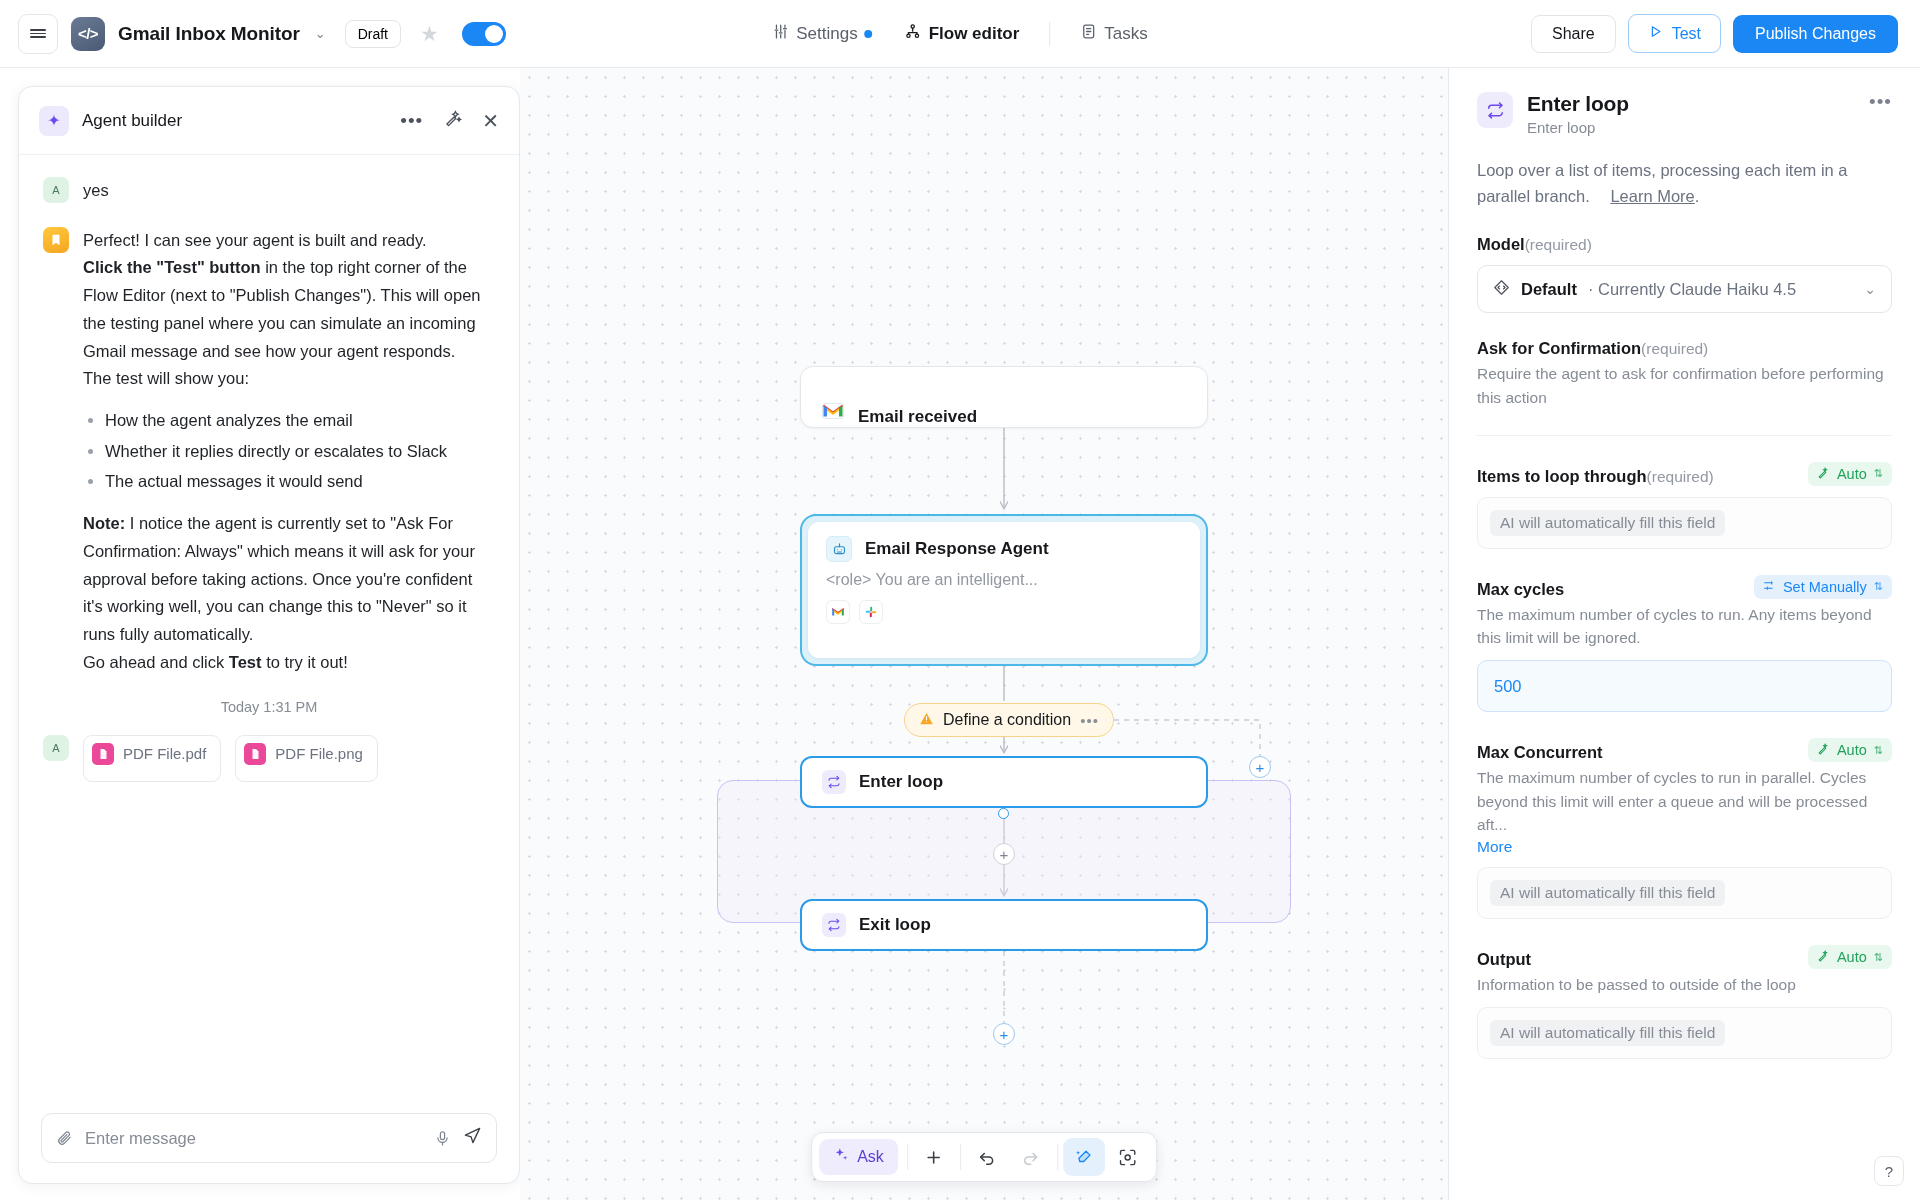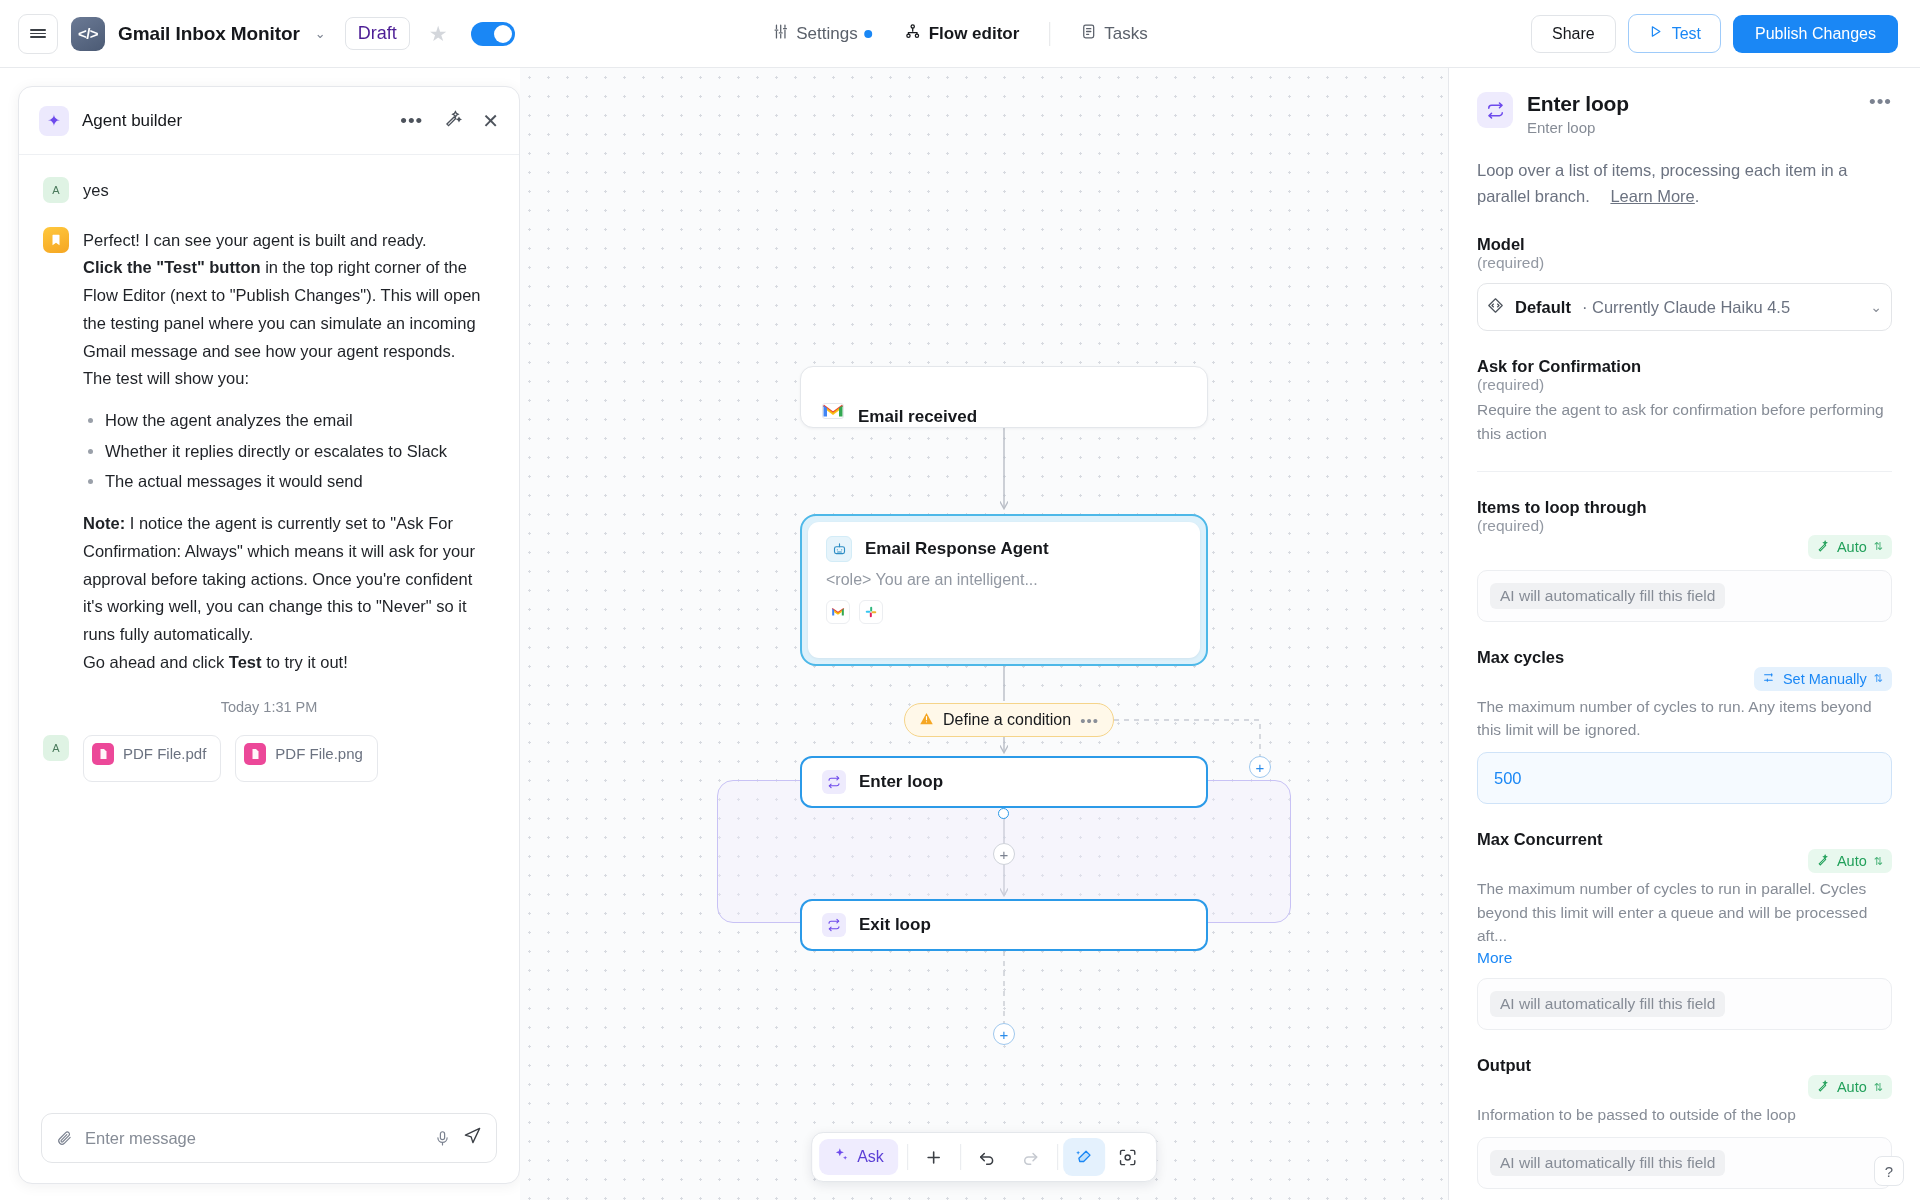--- a/index.html
+++ b/index.html
@@ -32,21 +32,21 @@
     width: 34px; height: 34px; border-radius: 9px;
     background: linear-gradient(150deg,#6b7a95 0%,#4b5a74 100%);
     color: #fff; font-size: 15px; font-weight: 700;
     display: flex; align-items: center; justify-content: center;
     letter-spacing: -.5px;
   }
   .apptitle { font-size: 19px; font-weight: 600; color: #16181c; letter-spacing: -.1px; }
   .chev-sm { color:#7b8290; font-size: 13px; margin-left: 2px; }
   .draftpill {
     border: 1px solid #e1e4e8; border-radius: 8px; padding: 5px 12px;
-    font-size: 18px; color: #4c1d95; background: #fff; margin-left: 6px;
+    font-size: 14px; color: #000000; background: #fff; margin-left: 6px;
   }
   .starbtn { color:#d4d7dc; font-size: 21px; margin-left: 6px; line-height: 1; }
   .toggle {
     width: 44px; height: 24px; border-radius: 14px; background: #1a87f5;
     position: relative; margin-left: 10px;
   }
   .toggle::after {
     content: ""; position: absolute; right: 3px; top: 3px;
     width: 18px; height: 18px; border-radius: 50%; background: #fff;
   }
@@ -249,25 +249,25 @@
   .p-title { font-size: 21px; font-weight: 700; color:#16181c; letter-spacing:-.2px; line-height:1.15; }
   .p-sub { font-size: 15px; color:#868c96; margin-top: 3px; }
   .p-head .dots3 { margin-left:auto; color:#7b8290; }
   .p-desc { font-size: 16.5px; line-height: 1.55; color:#6b7280; margin-top: 22px; }
   .p-desc a { color:#6b7280; text-decoration: underline; margin-left: 16px; }
 
   .p-label { font-size: 16.5px; font-weight: 700; color:#16181c; }
   .p-req { font-weight: 400; color:#9298a2; font-size: 15.5px; }
   .p-help { font-size: 15.5px; line-height: 1.5; color:#868c96; margin-top: 4px; }
   .sec { margin-top: 26px; }
-  .sec-row { display:flex; align-items:flex-start;flex-direction:column; }
+  .sec-row { display:flex; align-items:flex-end; }
 
   .select {
     margin-top: 11px; height: 48px; border:1px solid #e3e5e8; border-radius: 10px;
-    display:flex; align-items:center; padding: 0 9px; gap: 11px; font-size: 16.5px;
+    display:flex; align-items:center; padding: 0 15px; gap: 11px; font-size: 16.5px;
   }
   .select .strong { font-weight: 600; color:#16181c; }
   .select .muted  { color:#6b7280; }
   .select .chev { margin-left:auto; color:#8a8f98; font-size: 14px; }
 
   .aifield {
     margin-top: 11px; min-height: 52px; border:1px solid #eceef1; border-radius: 10px;
     background:#fdfdfe; display:flex; align-items:center; padding: 0 12px;
   }
   .aipill {

